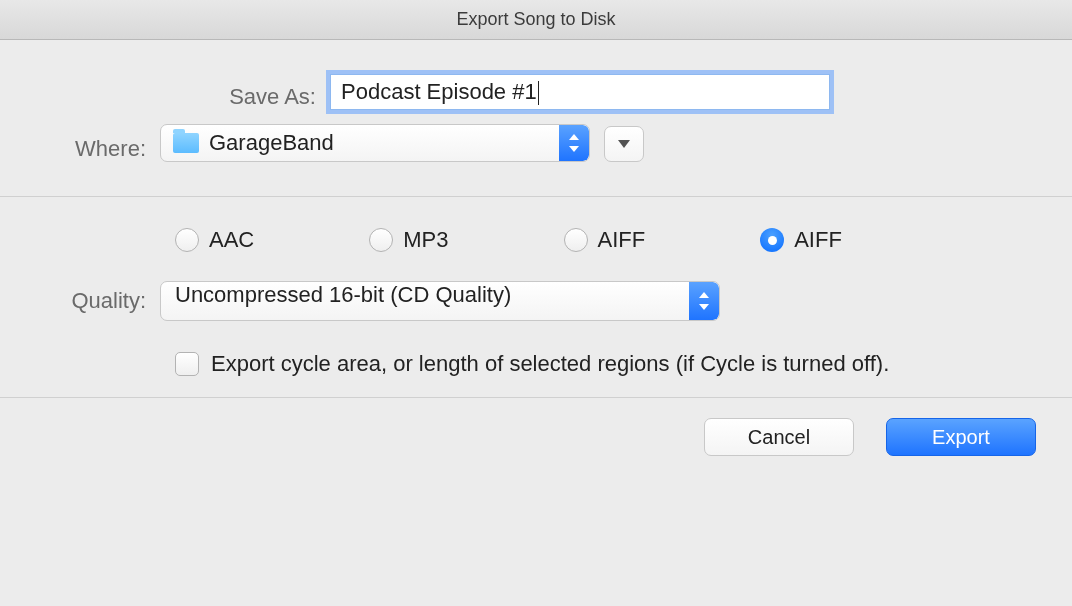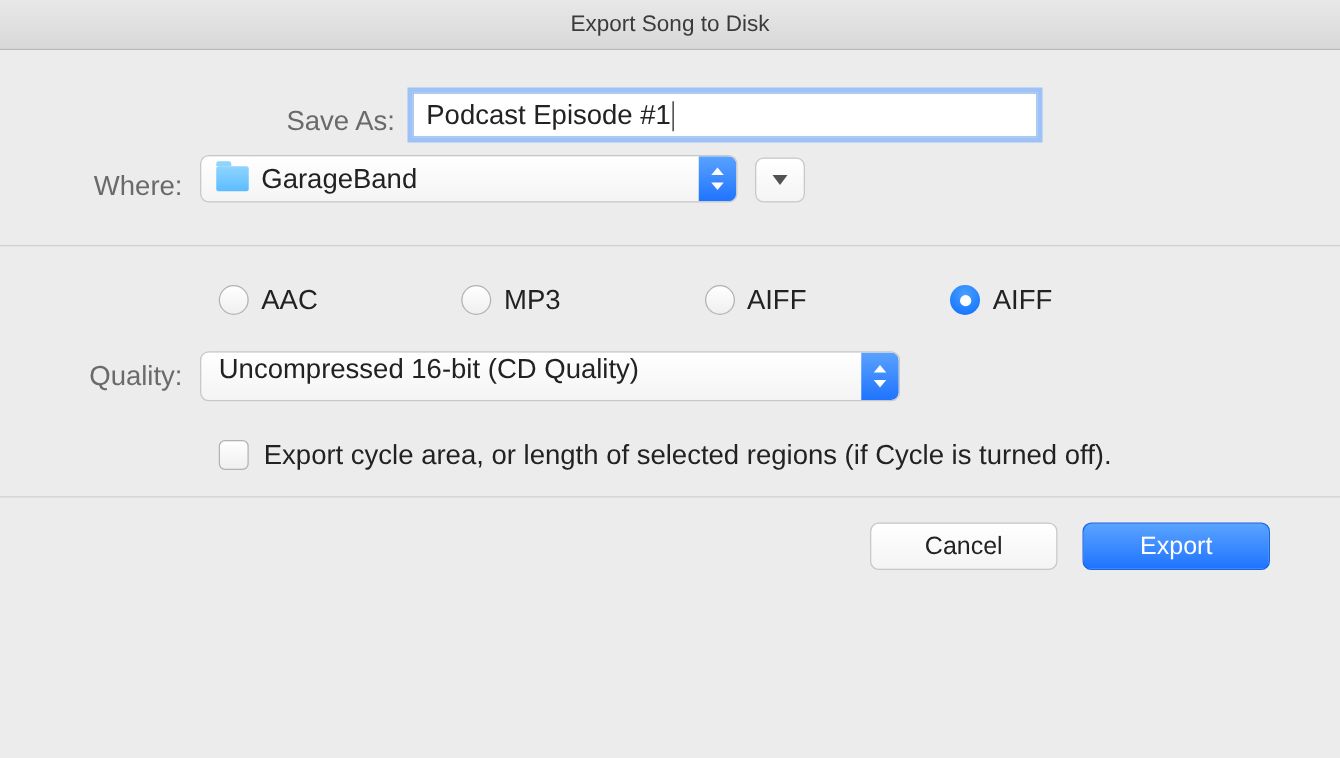--- a/index.html
+++ b/index.html
@@ -195,22 +195,22 @@
     flex-shrink: 0;
   }
   .checkbox-label {
     font-size: 22px;
     color: #222;
   }
   .footer {
     display: flex;
     justify-content: flex-end;
     align-items: center;
-    padding: 20px 56px;
-    gap: 20px;
+    padding: 20px 36px;
+    gap: 32px;
   }
   .btn {
     min-width: 150px;
     height: 38px;
     border-radius: 7px;
     font-size: 20px;
     display: flex;
     align-items: center;
     justify-content: center;
     cursor: default;

